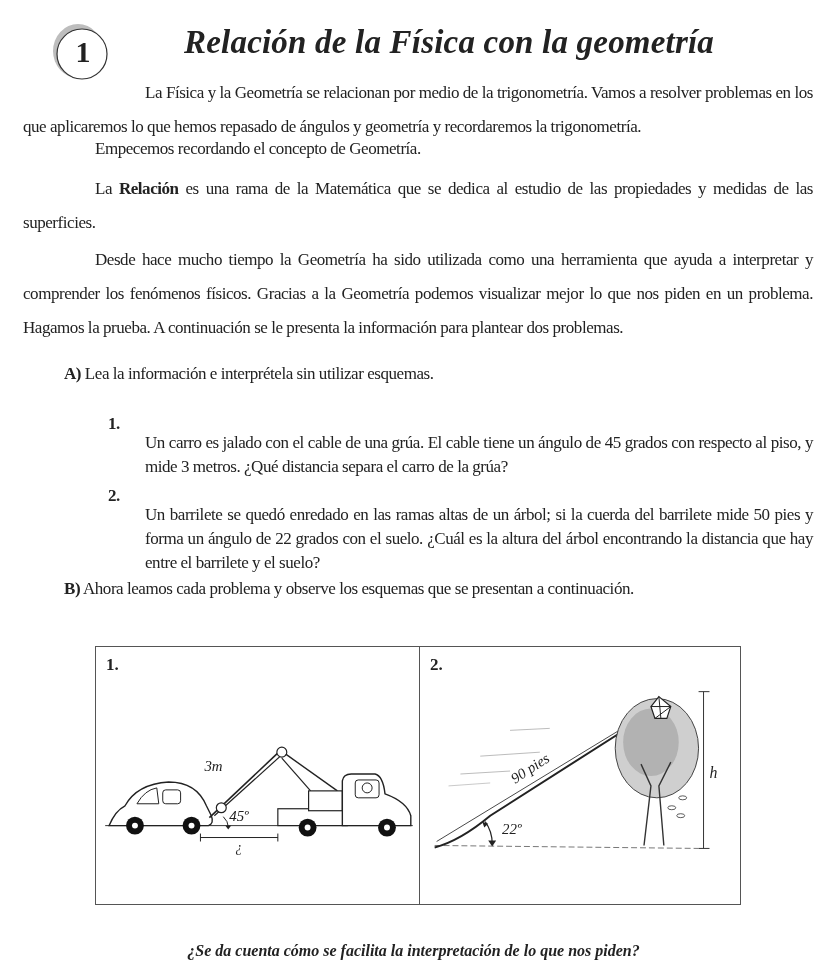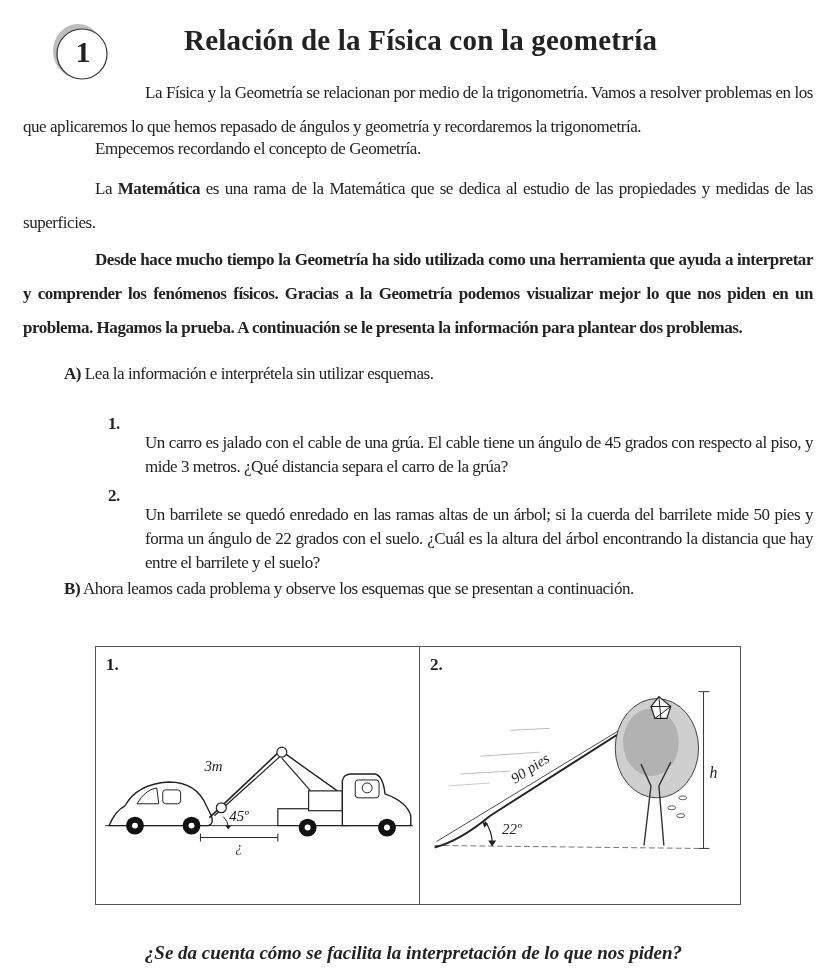--- a/index.html
+++ b/index.html
@@ -12,33 +12,33 @@
     position: absolute; left: 48px; top: 18px; width: 64px; height: 64px;
   }
   .badge svg { width: 64px; height: 64px; display: block; }
   .badge-num {
     position: absolute; left: 0; top: 0; width: 64px; height: 64px;
     display: flex; align-items: center; justify-content: center;
     font-size: 30px; font-weight: bold; padding-left: 6px; padding-top: 4px; box-sizing: border-box;
   }
   .title {
     position: absolute; left: 184px; top: 24px;
-    font-size: 29px; font-weight: bold; letter-spacing: 0.2px;
+    font-size: 33px; font-style: italic; font-weight: bold; letter-spacing: 0.2px;
     margin: 0;
   }
   .para {
     position: absolute; left: 23px; width: 790px;
     font-size: 17px; line-height: 34px; margin: 0;
     text-align: justify; letter-spacing: -0.45px;
   }
   .indent { text-indent: 72px; }
   .p1 { top: 76px; text-indent: 122px; }
   .p2 { top: 132px; }
   .p3 { top: 172px; }
-  .p4 { top: 243px; font-weight: bold; }
+  .p4 { top: 243px; }
   .section-label {
     position: absolute; left: 64px; font-size: 17px; margin: 0; letter-spacing: -0.45px;
   }
   .sa { top: 364px; }
   .sb { top: 579px; }
   .problem {
     position: absolute; left: 108px; width: 705px; font-size: 17px; line-height: 24px;
     letter-spacing: -0.45px; margin: 0;
   }
   .problem .num { position: absolute; left: 0; top: 0; font-weight: bold; }
@@ -52,39 +52,39 @@
   .panel { position: relative; height: 100%; }
   .panel-1 { width: 323px; border-right: 1px solid #555; }
   .panel-2 { flex: 1; }
   .panel-label {
     position: absolute; left: 10px; top: 8px; font-size: 17px; font-weight: bold;
   }
   .panel svg { position: absolute; left: 0; top: 0; width: 100%; height: 100%; }
   .fig-text { font-family: "Liberation Serif", serif; font-style: italic; fill: #222; }
   .closing {
     position: absolute; left: 0; width: 827px; top: 942px; text-align: center;
-    font-size: 19px; font-style: italic; font-weight: bold; margin: 0;
+    font-size: 16px; font-style: italic; font-weight: bold; margin: 0;
   }
 </style>
 </head>
 <body>
 
 <div class="badge">
   <svg viewBox="0 0 64 64">
     <ellipse cx="30" cy="33" rx="25" ry="27" fill="#bdbdbd"></ellipse>
     <ellipse cx="34" cy="36" rx="25" ry="25" fill="#ffffff" stroke="#333" stroke-width="1.2"></ellipse>
   </svg>
   <div class="badge-num">1</div>
 </div>
 
 <h1 class="title">Relación de la Física con la geometría</h1>
 
 <p class="para p1">La Física y la Geometría se relacionan por medio de la trigonometría. Vamos a resolver problemas en los que aplicaremos lo que hemos repasado de ángulos y geometría y  recordaremos la trigonometría.</p>
 <p class="para p2 indent">Empecemos recordando el concepto de Geometría.</p>
-<p class="para p3 indent"><span>La </span><b>Matemática</b><span> es una rama de la Matemática que se dedica al estudio de las propiedades y medidas de las superficies.</span></p>
+<p class="para p3 indent"><span>La </span><b>Relación</b><span> es una rama de la Matemática que se dedica al estudio de las propiedades y medidas de las superficies.</span></p>
 <p class="para p4 indent">Desde hace mucho tiempo la Geometría ha sido utilizada como una herramienta que ayuda a interpretar y comprender los fenómenos físicos. Gracias a la Geometría podemos visualizar mejor lo que nos piden en un problema. Hagamos la prueba.  A continuación se le presenta la información para plantear dos problemas.</p>
 
 <p class="section-label sa"><b>A)</b><span> Lea la información e interprétela sin utilizar esquemas.</span></p>
 
 <div class="problem q1">
   <span class="num">1.</span>
   <span class="txt">Un carro es jalado con el cable de una grúa. El cable tiene un ángulo de 45 grados con respecto al piso, y mide 3 metros. ¿Qué distancia separa el carro de la grúa?</span>
 </div>
 <div class="problem q2">
   <span class="num">2.</span>

